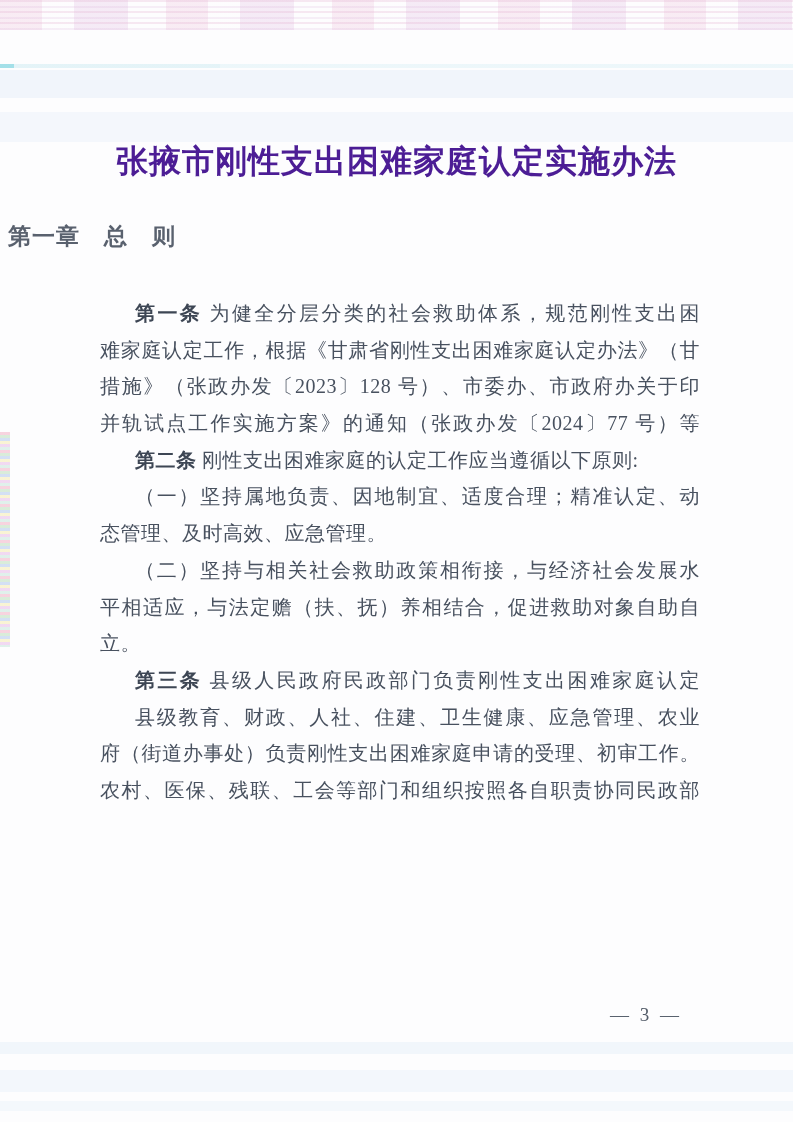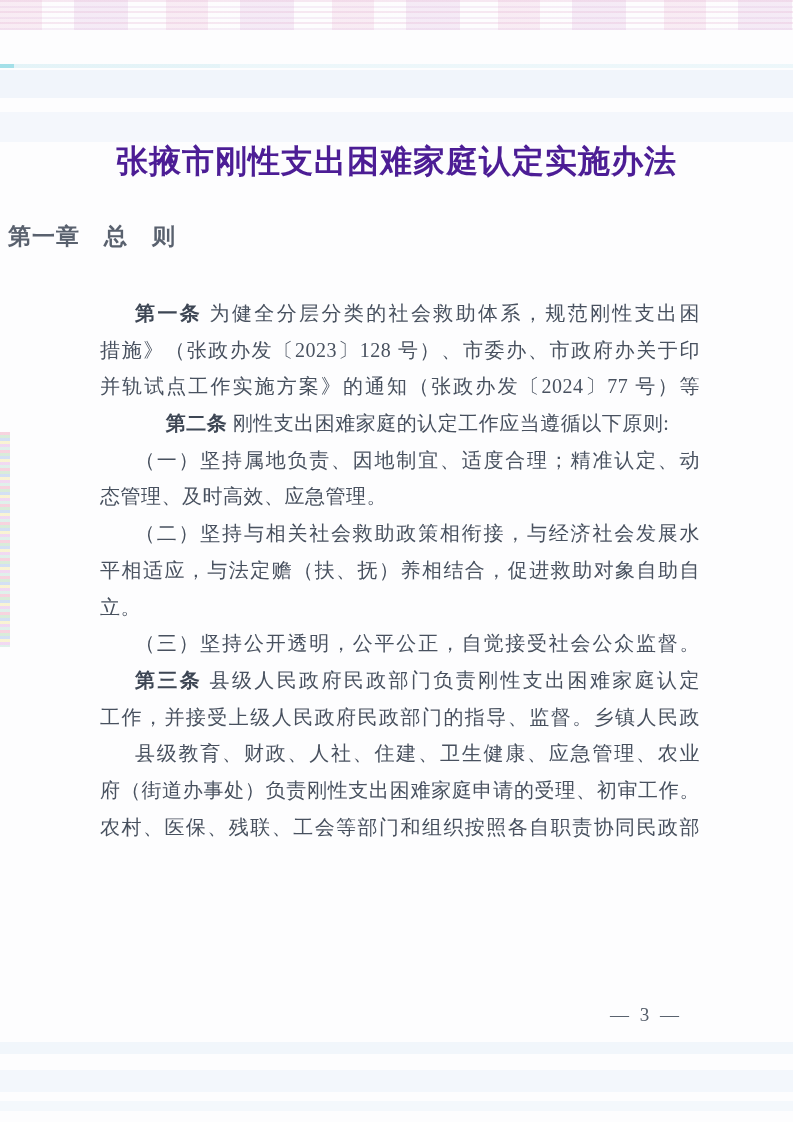--- a/index.html
+++ b/index.html
@@ -52,21 +52,21 @@
     color:#59616e; letter-spacing:1px;
   }
   .body-lines {
     position:absolute; top:264px; left:100px; width:600px;
     font-size:20px; color:#48515f;margin-top:31px;
   }
   .line {
     height:36.7px; line-height:36.7px;
     white-space:pre; letter-spacing:0.5px;
   }
-  .line.indent { padding-left:35px;text-align:center; }
+  .line.indent { padding-left:35px; }
   .line.justify {
     white-space:normal;
     text-align:justify;
     text-align-last:justify;
   }
   .line b { font-weight:700; color:#3d4654; }
   .page-number {
     position:absolute; top:1004px; left:610px;
     font-size:19px; color:#525b68; letter-spacing:3px;
   }
@@ -82,29 +82,28 @@
   <div class="artifact artifact-blue-band-2"></div>
   <div class="artifact artifact-left-rainbow"></div>
   <div class="artifact artifact-bottom-1"></div>
   <div class="artifact artifact-bottom-2"></div>
   <div class="artifact artifact-bottom-3"></div>
 
   <div class="doc-title">张掖市刚性支出困难家庭认定实施办法</div>
   <div class="chapter-heading">第一章　总　则</div>
   <div class="body-lines">
       <div class="line indent justify"><b>第一条</b> 为健全分层分类的社会救助体系，规范刚性支出困</div>
+      <div class="line justify">难家庭认定工作，根据《甘肃省刚性支出困难家庭认定办法》（甘</div>
       <div class="line justify">措施》（张政办发〔2023〕128 号）、市委办、市政府办关于印</div>
       <div class="line justify">并轨试点工作实施方案》的通知（张政办发〔2024〕77 号）等</div>
       <div class="line indent"><b>第二条</b> 刚性支出困难家庭的认定工作应当遵循以下原则:</div>
       <div class="line indent justify">（一）坚持属地负责、因地制宜、适度合理；精准认定、动</div>
       <div class="line">态管理、及时高效、应急管理。</div>
       <div class="line indent justify">（二）坚持与相关社会救助政策相衔接，与经济社会发展水</div>
       <div class="line justify">平相适应，与法定赡（扶、抚）养相结合，促进救助对象自助自</div>
       <div class="line">立。</div>
-      <div class="line indent justify">（三）坚持公开透明，公平公正，自觉接受社会公众监督。</div>
       <div class="line indent justify"><b>第三条</b> 县级人民政府民政部门负责刚性支出困难家庭认定</div>
-      <div class="line justify">工作，并接受上级人民政府民政部门的指导、监督。乡镇人民政</div>
       <div class="line indent justify">县级教育、财政、人社、住建、卫生健康、应急管理、农业</div>
       <div class="line justify">府（街道办事处）负责刚性支出困难家庭申请的受理、初审工作。</div>
       <div class="line justify">农村、医保、残联、工会等部门和组织按照各自职责协同民政部</div>
     </div>
   <div class="page-number">— 3 —</div>
 </div>
 
 </body></html>

